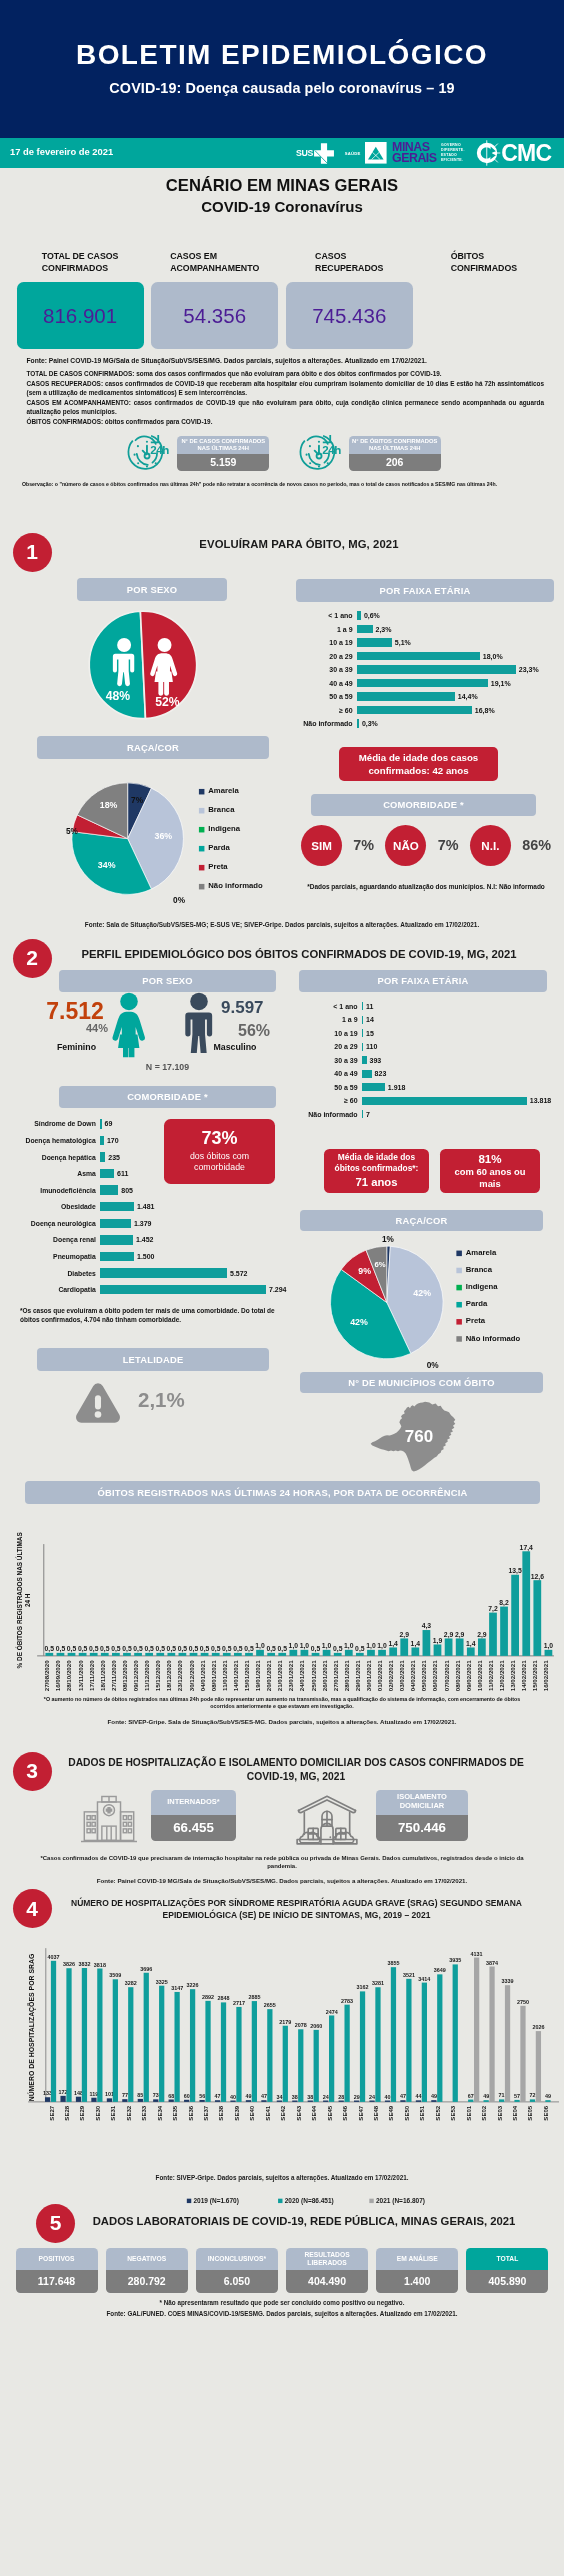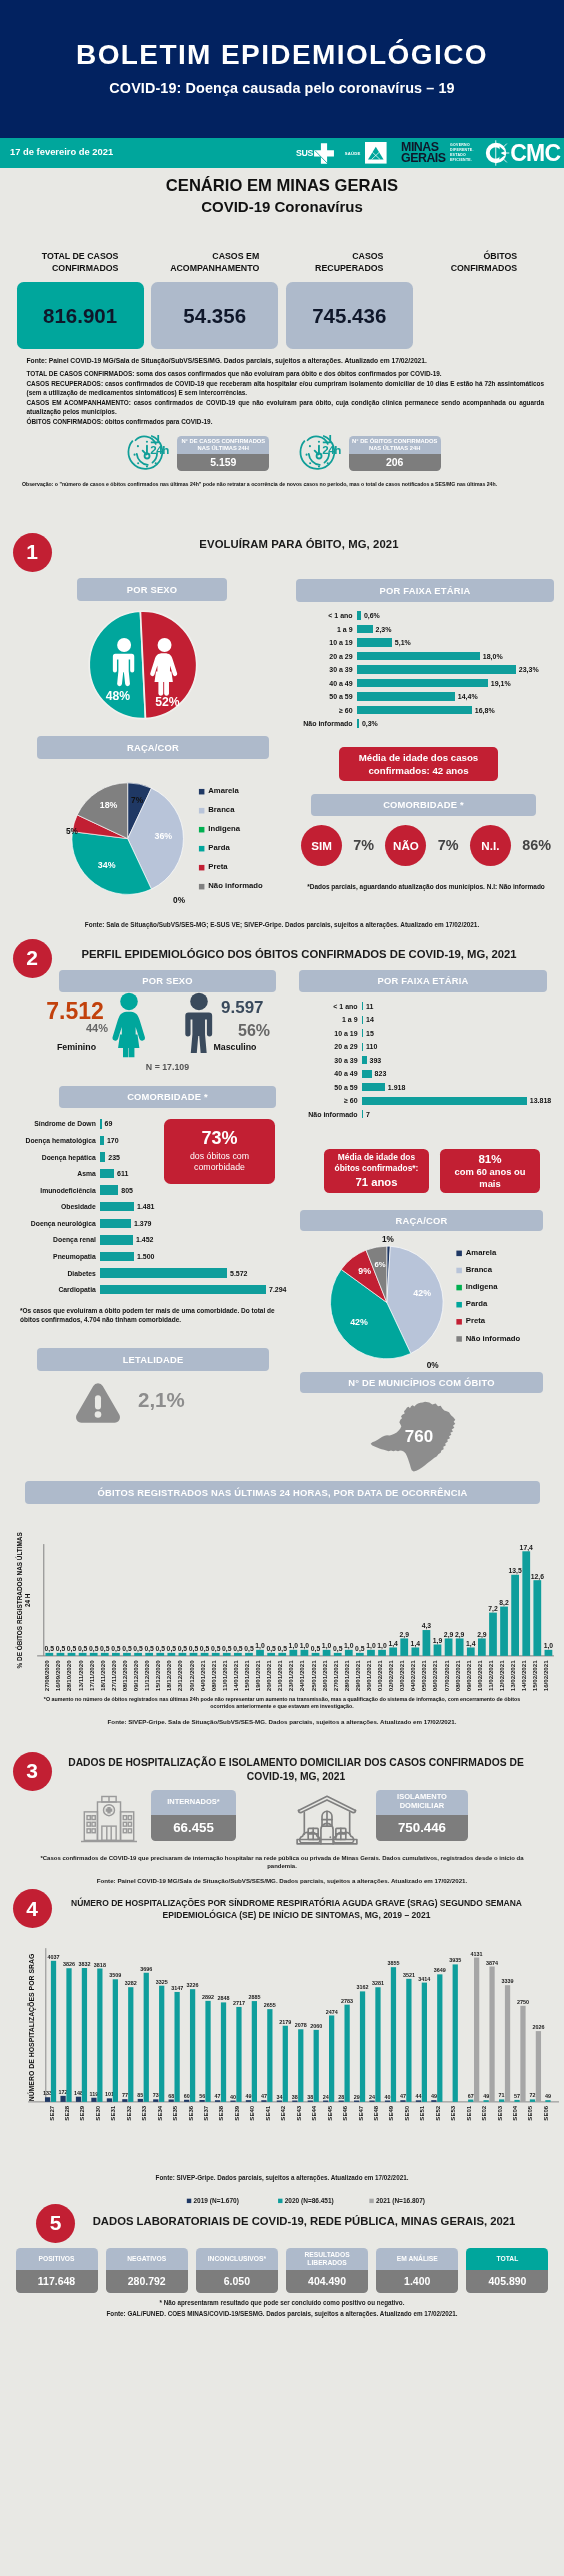--- a/index.html
+++ b/index.html
@@ -25,37 +25,37 @@
 .logos { position:absolute; left:296px; top:0; height:30px; display:flex; align-items:center; gap:0px; }
 .pill { background:#aebacb; color:#fff; border-radius:3.9px; display:flex; align-items:center; justify-content:center;
         font-size:9.4px; font-weight:bold; letter-spacing:0.2px; }
 .secnum { width:29px; height:29px; border-radius:50%; background:#c21f33; color:#fff; font-size:16.6px; font-weight:bold;
   display:flex; align-items:center; justify-content:center; }
 .sectitle { font-size:8.6px; font-weight:bold; color:#1a1a1a; text-align:center; line-height:1.35; }
 .src { font-size:5.5px; font-weight:bold; color:#1a1a1a; text-align:center; }
 .note { font-size:5.3px; font-weight:bold; color:#1a1a1a; text-align:center; line-height:1.35; }
 .abs { position:absolute; }
 
-.bigcard { border-radius:6.6px; display:flex; align-items:center; justify-content:center; color:#0f172a; font-size:19px; font-weight:bold; }
-.cardlabel { font-size:8.3px; font-weight:bold; color:#111; text-align:right; line-height:1.25; }
+.bigcard { border-radius:6.6px; display:flex; align-items:center; justify-content:center; color:#4c1d95; font-size:19px; font-weight:normal; }
+.cardlabel { font-size:8.3px; font-weight:bold; color:#111; text-align:left; line-height:1.25; }
 
 .stk { border-radius:4.4px; overflow:hidden; }
 .stk .h { background:#aebacb; color:#fff; font-weight:bold; display:flex; align-items:center; justify-content:center; text-align:center; line-height:1.18; }
 .stk .v { background:#7d7d7d; color:#fff; font-weight:bold; display:flex; align-items:center; justify-content:center; }
 
 .hbar-row { display:flex; align-items:center; }
 .hbar-lab { font-size:6.4px; font-weight:bold; color:#111; text-align:right; }
 .hbar-bar { background:#0f9e9c; height:7.7px; }
 .hbar-val { font-size:6.4px; font-weight:bold; color:#111; margin-left:2.8px; white-space:nowrap; }
 
 .logo-sus { display:flex; align-items:center; gap:1.1px; }
 .sus-txt { color:#fff; font-size:8.8px; font-weight:bold; letter-spacing:-0.3px; }
 .saude-txt { color:#fff; font-size:4.2px; font-weight:bold; margin-left:10.5px; letter-spacing:0.2px; }
 .logo-mg { display:flex; align-items:center; margin-left:5px; }
-.mg-words { color:#0f172a; font-size:12.4px; font-weight:bold; line-height:0.92; letter-spacing:-0.5px; margin-left:14px; }
+.mg-words { color:#4c1d95; font-size:12.4px; font-weight:bold; line-height:0.92; letter-spacing:-0.5px; margin-left:5px; }
 .mg-tag { color:#fff; font-size:3.5px; font-weight:bold; line-height:1.42; letter-spacing:0.3px; margin-left:4.4px; margin-top:0.6px;}
 .logo-cmc { display:flex; align-items:center; margin-left:11.6px; }
 .cmc-txt { color:#fff; font-size:23px; font-weight:bold; letter-spacing:-0.7px; margin-left:-0.6px; }
 
 .scn-t1 { text-align:center; font-size:16.6px; font-weight:bold; color:#111; padding-top:7.7px; }
 .scn-t2 { text-align:center; font-size:15px; font-weight:bold; color:#111; padding-top:2.8px; }
 .scn-cards { display:flex; justify-content:space-between; padding:0 16.6px; margin-top:33px; }
 .scn-card { width:127px; }
 .scn-card .cardlabel { height:25.4px; font-size:8.8px; line-height:1.28; white-space:pre-line; display:flex; align-items:flex-end; justify-content:center; }
 .scn-card .bigcard { height:67px; margin-top:8.3px; font-size:20.5px; }

